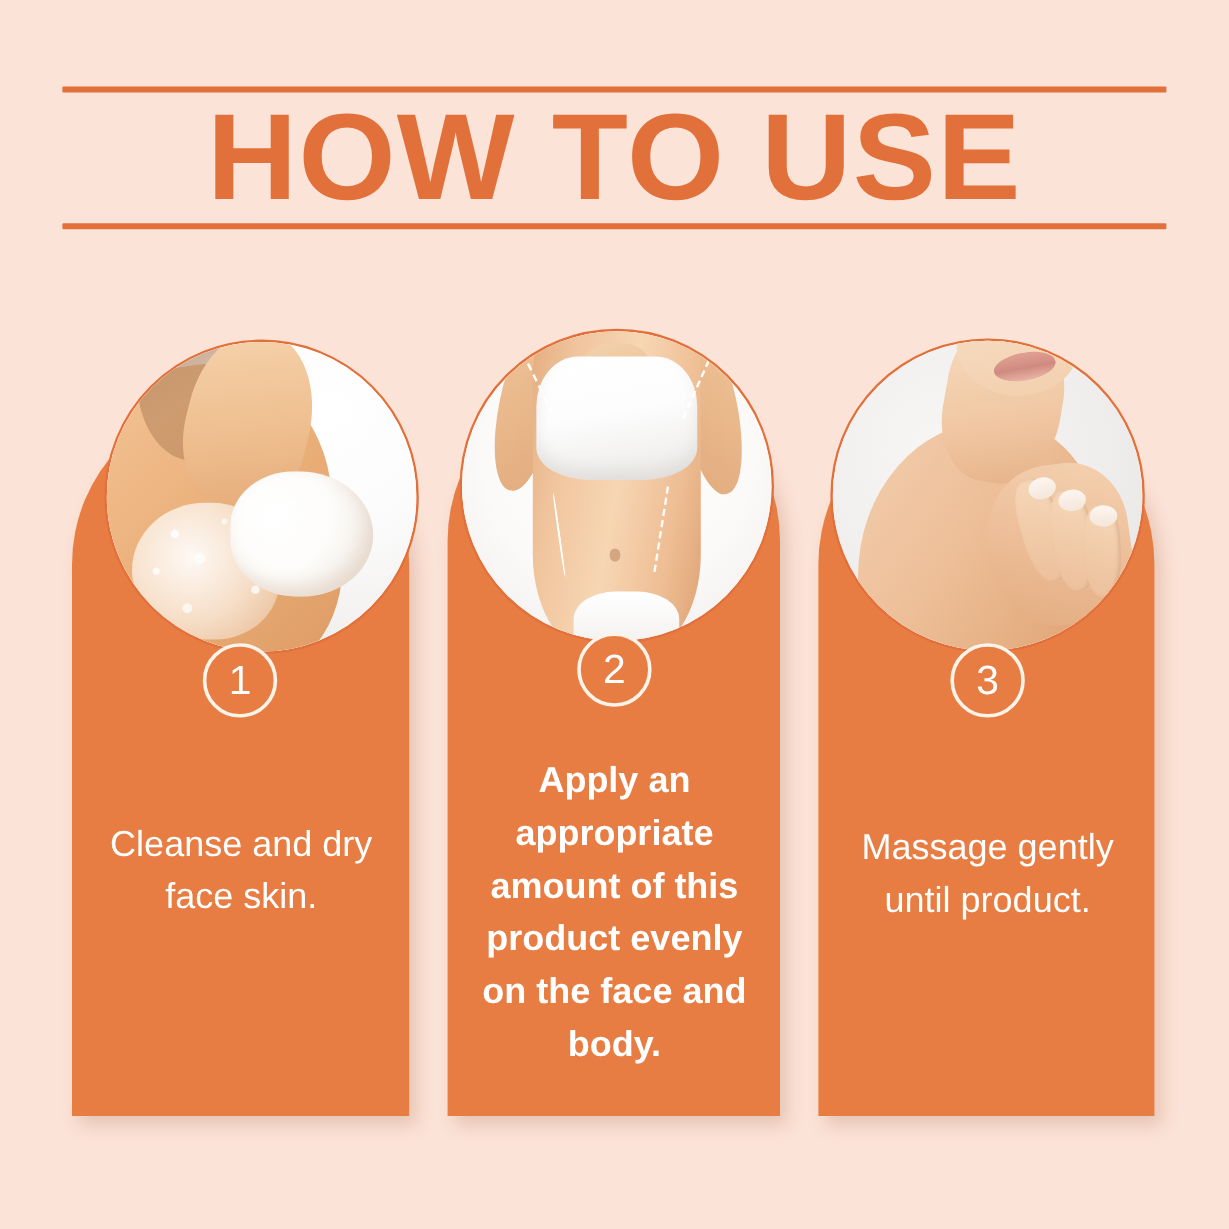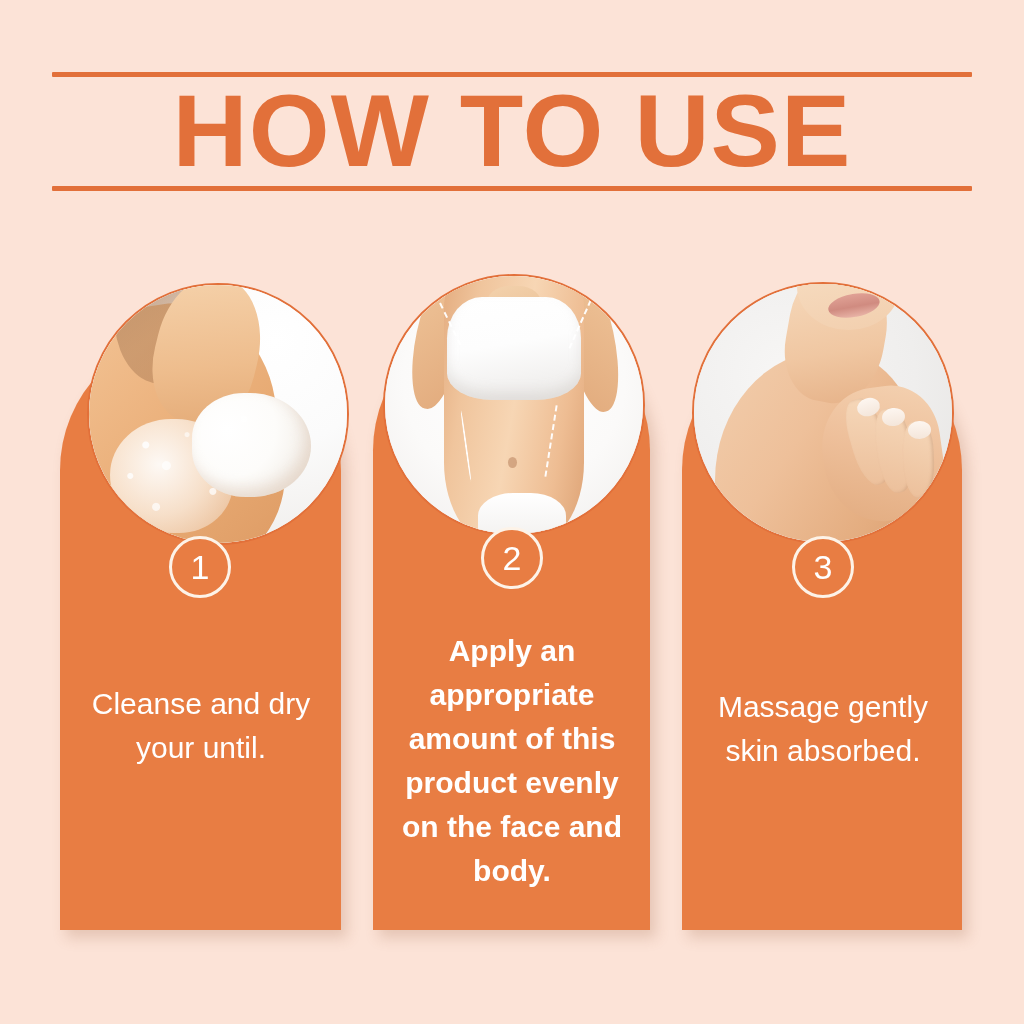--- a/index.html
+++ b/index.html
@@ -413,21 +413,21 @@
       <div class="ph1-hair"></div>
       <div class="ph1-neck"></div>
       <div class="ph1-foam2"></div>
       <div class="ph1-foam"></div>
       <div class="ph1-bubbles"></div>
     </div>
   </div>
   <div class="badge badge-1">
     <span>1</span>
   </div>
-  <div class="caption caption-1">Cleanse and dry your until.</div>
+  <div class="caption caption-1">Cleanse and dry face skin.</div>
 
   <div class="card card-2"></div>
   <div class="photo photo-2">
     <div class="photo-inner">
       <div class="ph2-bg"></div>
       <div class="ph2-arm-l"></div>
       <div class="ph2-arm-r"></div>
       <div class="ph2-torso"></div>
       <div class="ph2-bra-neck"></div>
       <div class="ph2-bra"></div>
@@ -457,15 +457,15 @@
       <div class="ph3-finger ph3-f2"></div>
       <div class="ph3-finger ph3-f3"></div>
       <div class="ph3-nail ph3-n1"></div>
       <div class="ph3-nail ph3-n2"></div>
       <div class="ph3-nail ph3-n3"></div>
     </div>
   </div>
   <div class="badge badge-3">
     <span>3</span>
   </div>
-  <div class="caption caption-3">Massage gently skin absorbed.</div>
+  <div class="caption caption-3">Massage gently until product.</div>
 
 </div>
 
 </body></html>

